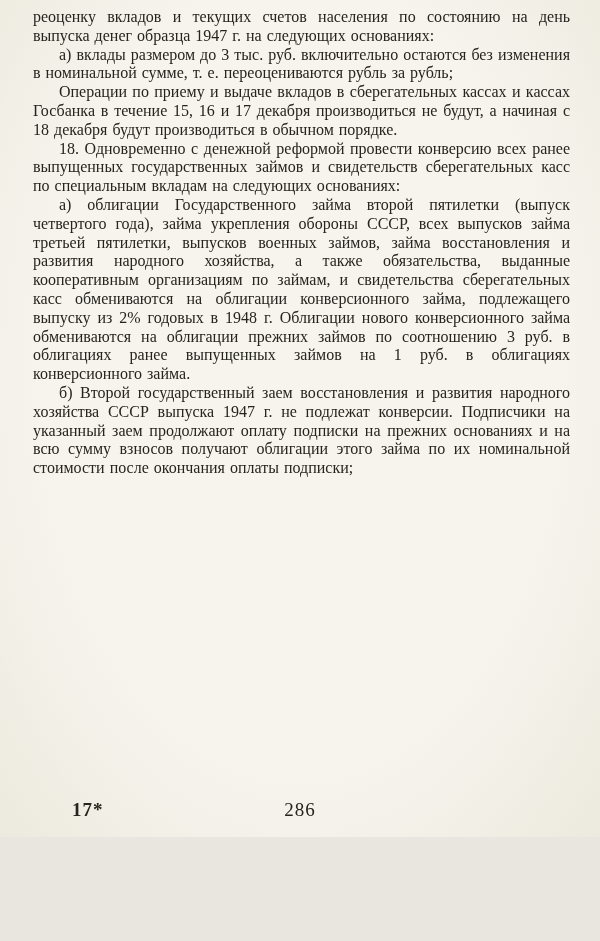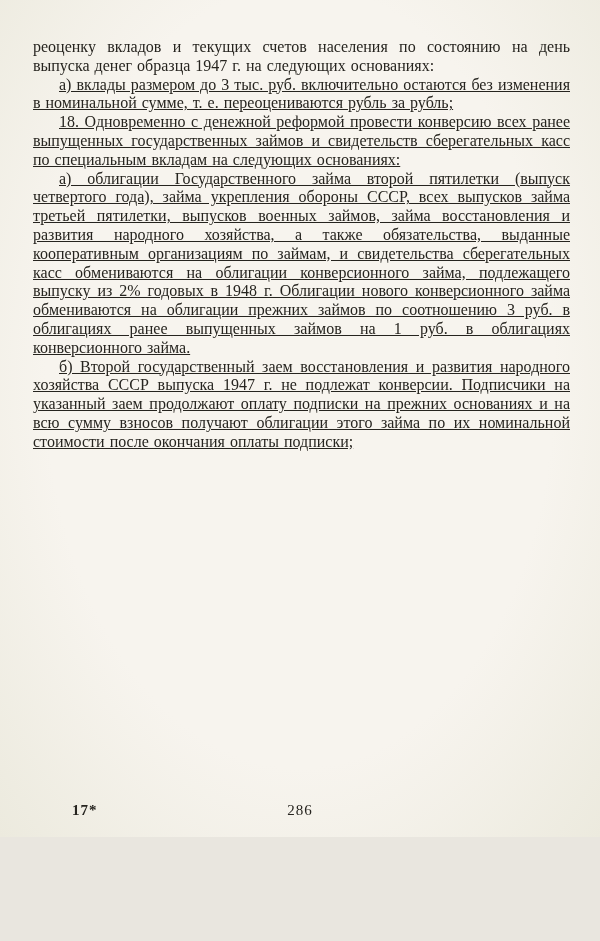--- a/index.html
+++ b/index.html
@@ -11,44 +11,43 @@
     height: 941px;
     overflow: hidden;
     background: #e9e6df;
   }
   .scan-page {
     box-sizing: border-box;
     width: 600px;
     height: 837px;
     background: #f4f1ea;
     background-image: radial-gradient(ellipse at 50% 45%, #f7f4ee 60%, #eceade 100%);
-    padding: 38px 30px 0 33px;
+    padding: 8px 30px 0 33px;
     font-family: "Liberation Serif", "DejaVu Serif", serif;
     font-size: 16px;
     line-height: 18.8px;
     color: #26241f;
     position: relative;
   }
   .text-block p {
     margin: 0;
     text-align: justify;
     word-spacing: 1px;
   }
   .text-block p.indent {
     text-indent: 26px;
-    text-decoration: underline;
   }
   .page-footer {
     position: absolute;
     left: 0;
     right: 0;
     bottom: 16px;
     height: 20px;
     font-family: "Liberation Serif", "DejaVu Serif", serif;
-    font-size: 15px;
+    font-size: 19px;
     color: #26241f;
   }
   .signature-mark {
     position: absolute;
     left: 72px;
     top: 0;
     font-weight: bold;
     letter-spacing: 1px;
   }
   .page-number {
@@ -60,20 +59,21 @@
     letter-spacing: 1px;
   }
 </style>
 </head>
 <body>
 
 <div class="scan-page">
   <div class="text-block">
     <p>реоценку вкладов и текущих счетов населения по состоянию на день выпуска денег образца 1947 г. на следующих основаниях:</p>
     <p class="indent">а) вклады размером до 3 тыс. руб. включительно остаются без изменения в номинальной сумме, т. е. переоцениваются рубль за рубль;</p>
+    <p class="indent">Операции по приему и выдаче вкладов в сберегательных кассах и кассах Госбанка в течение 15, 16 и 17 декабря производиться не будут, а начиная с 18 декабря будут производиться в обычном порядке.</p>
     <p class="indent">18. Одновременно с денежной реформой провести конверсию всех ранее выпущенных государственных займов и свидетельств сберегательных касс по специальным вкладам на следующих основаниях:</p>
     <p class="indent">а) облигации Государственного займа второй пятилетки (выпуск четвертого года), займа укрепления обороны СССР, всех выпусков займа третьей пятилетки, выпусков военных займов, займа восстановления и развития народного хозяйства, а также обязательства, выданные кооперативным организациям по займам, и свидетельства сберегательных касс обмениваются на облигации конверсионного займа, подлежащего выпуску из 2% годовых в 1948 г. Облигации нового конверсионного займа обмениваются на облигации прежних займов по соотношению 3 руб. в облигациях ранее выпущенных займов на 1 руб. в облигациях конверсионного займа.</p>
     <p class="indent">б) Второй государственный заем восстановления и развития народного хозяйства СССР выпуска 1947 г. не подлежат конверсии. Подписчики на указанный заем продолжают оплату подписки на прежних основаниях и на всю сумму взносов получают облигации этого займа по их номинальной стоимости после окончания оплаты подписки;</p>
   </div>
 
   <div class="page-footer">
     <span class="signature-mark">17*</span>
     <span class="page-number">286</span>
   </div>
 </div>

